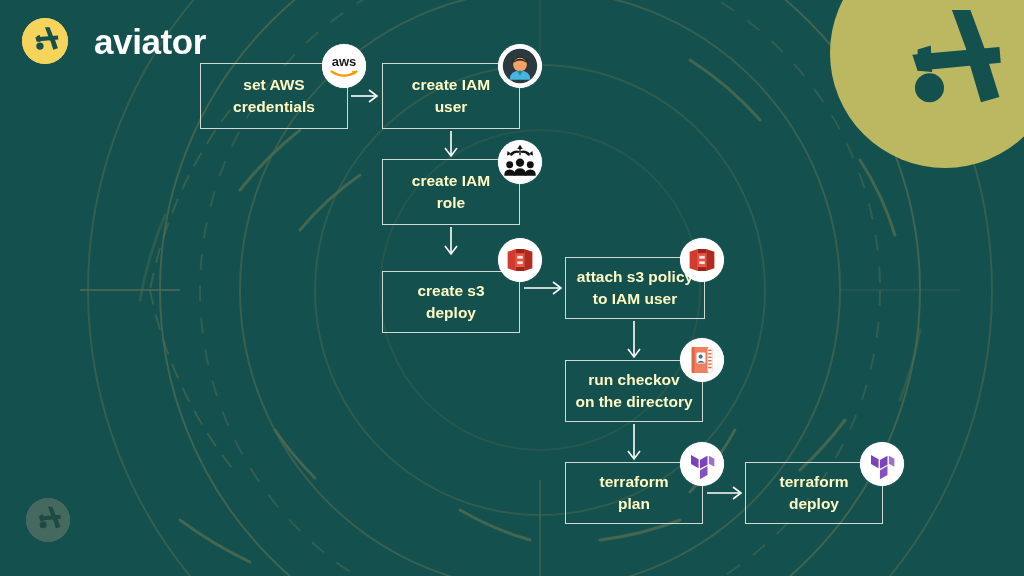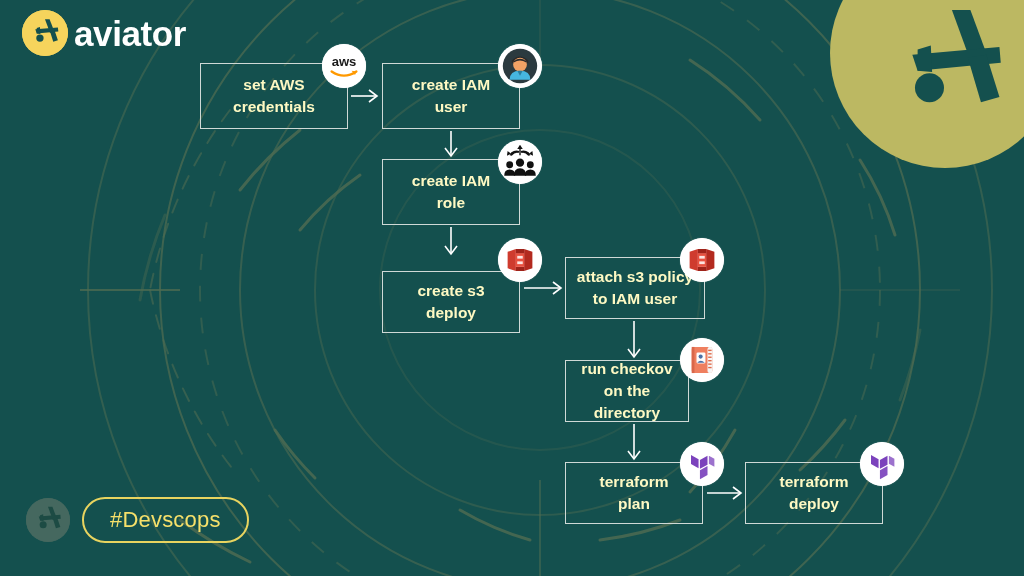--- a/index.html
+++ b/index.html
@@ -40,24 +40,24 @@
     right: 14px;
     top: 2px;
     width: 132px;
     height: 132px;
   }
 
   
   .brand {
     position: absolute;
     left: 22px;
-    top: 10px;
+    top: 18px;
     display: flex;
     align-items: center;
-    gap: 6px;
+    gap: 26px;
   }
   .brand-logo {
     width: 46px;
     height: 46px;
     border-radius: 50%;
     background: #f5d košek;
   }
   .brand-logo {
     background: #f6d45c;
     display: block;
@@ -324,21 +324,21 @@
         <path d="M50 20 L38 16 L38 48 L50 44 Z" fill="#b32a1f"></path>
         <rect x="26" y="22" width="12" height="20" fill="#e8503f"></rect>
         <rect x="28" y="26" width="8" height="4" fill="#ffffff" opacity="0.85"></rect>
         <rect x="28" y="34" width="8" height="4" fill="#ffffff" opacity="0.85"></rect>
         <path d="M26 16 L38 16 L38 22 L26 22 Z" fill="#9e231a"></path>
         <path d="M26 42 L38 42 L38 48 L26 48 Z" fill="#9e231a"></path>
       </g>
     </svg>
   </div>
 
-  <div class="node" style="left:565px; top:360px; width:124px; height:62px;">
+  <div class="node" style="left:565px; top:360px; width:138px; height:62px;">
     <span class="node-label">
       <span>run checkov</span><br>
       <span>on the directory</span>
     </span>
   </div>
   <div class="node-icon" style="left:680px; top:338px;">
     <svg viewBox="0 0 64 64" width="44" height="44" xmlns="http://www.w3.org/2000/svg">
       <circle cx="32" cy="32" r="32" fill="#ffffff"></circle>
       <rect x="17" y="13" width="30" height="38" rx="4" fill="#ef7f5f"></rect>
       <rect x="40" y="13" width="7" height="38" rx="3" fill="#f6f6f6"></rect>
@@ -398,17 +398,14 @@
       <circle cx="50" cy="50" r="50" fill="#45685f"></circle>
       <g fill="#1d4b44">
         <path d="M50 20 L60 20 L70 46 L61 50 Z"></path>
         <path d="M29 42 L78 38 L79 47 L32 51 Z"></path>
         <path d="M60 44 L70 42 L78 66 L68 69 Z"></path>
         <path d="M32 39 L39 37 L40 52 L32 51 Z"></path>
         <circle cx="39" cy="61" r="8"></circle>
       </g>
     </svg>
   </div>
-  <div class="footer-badge">
-    <span>#Devscops</span>
-  </div>
 
 </div>
 
 </body></html>

